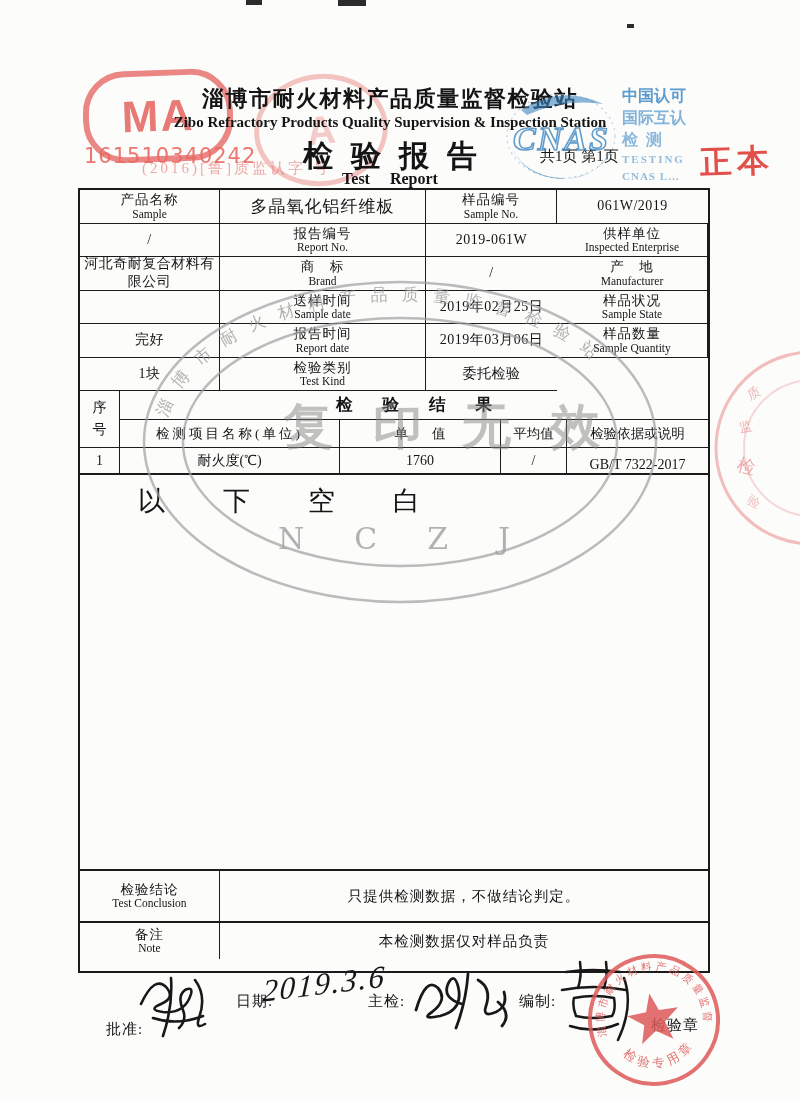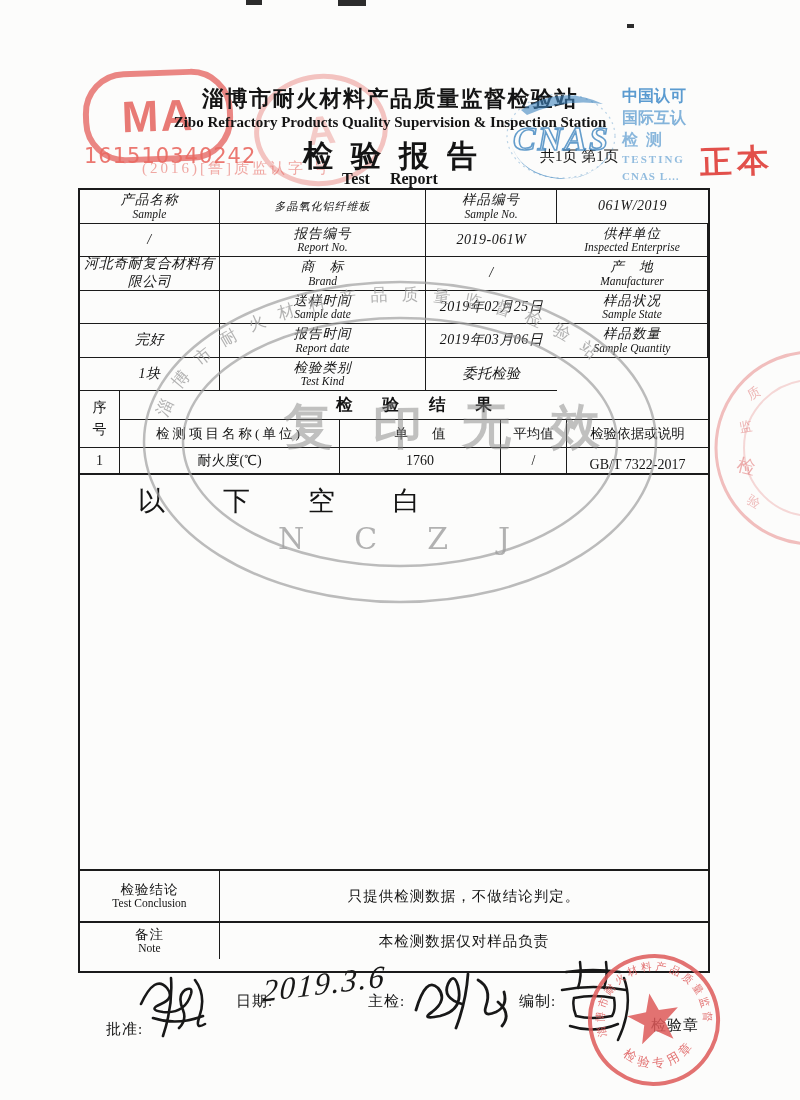--- a/index.html
+++ b/index.html
@@ -39,29 +39,29 @@
   .cnas-col div{margin-bottom:6px;}
   .cnas-l1{font-size:16px;}
   .cnas-l2{font-size:16px;opacity:.75;}
   .cnas-l3{font-size:16px;letter-spacing:8px;opacity:.7;}
   .cnas-l4{font-size:11px;opacity:.65;letter-spacing:2px;}
   .cnas-l5{font-size:11px;opacity:.65;letter-spacing:1px;}
 
   
   #doc-table{left:78px;top:188px;width:632px;border:2px solid #1b1b1b;box-sizing:border-box;
              background:transparent;}
-  .info{display:grid;grid-template-columns:140px 206px 131px 1fr;grid-auto-rows:33.5px;font-style:italic;}
+  .info{display:grid;grid-template-columns:140px 206px 131px 1fr;grid-auto-rows:33.5px;}
   .cell{border-right:1px solid #1b1b1b;border-bottom:1px solid #1b1b1b;display:flex;
         flex-direction:column;align-items:center;justify-content:center;text-align:center;
         overflow:hidden;}
   .cell.last{border-right:none;}
   .lab-cn{font-size:13.5px;line-height:1.15;letter-spacing:1px;}
   .lab-en{font-size:11.5px;line-height:1.1;}
   .val{font-size:14px;letter-spacing:.5px;}
-  .val.big{font-size:11px;letter-spacing:1px;}
+  .val.big{font-size:17px;letter-spacing:1px;}
 
   .res{display:grid;grid-template-columns:40px 220px 161px 66px 1fr;
        grid-template-rows:29px 28px 27px;}
   .res .seqhead{grid-column:1;grid-row:1/3;border-right:1px solid #1b1b1b;
         border-bottom:1px solid #1b1b1b;display:flex;flex-direction:column;align-items:center;
         justify-content:center;font-size:14px;line-height:1.6;}
   .res .rtitle{grid-column:2/6;grid-row:1;border-bottom:1px solid #1b1b1b;display:flex;
         align-items:center;justify-content:center;font-size:16.5px;font-weight:bold;
         letter-spacing:30px;text-indent:30px;}
   .res .h{border-right:1px solid #1b1b1b;border-bottom:1px solid #1b1b1b;display:flex;

